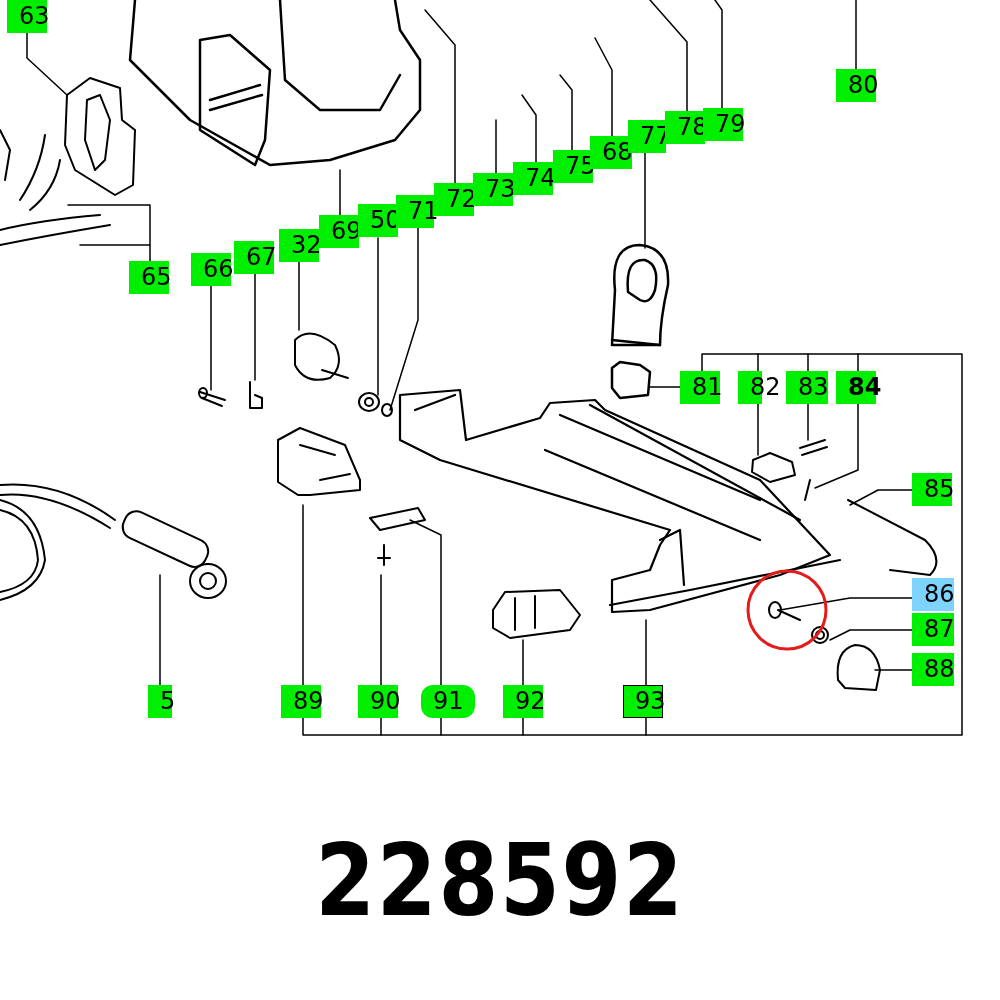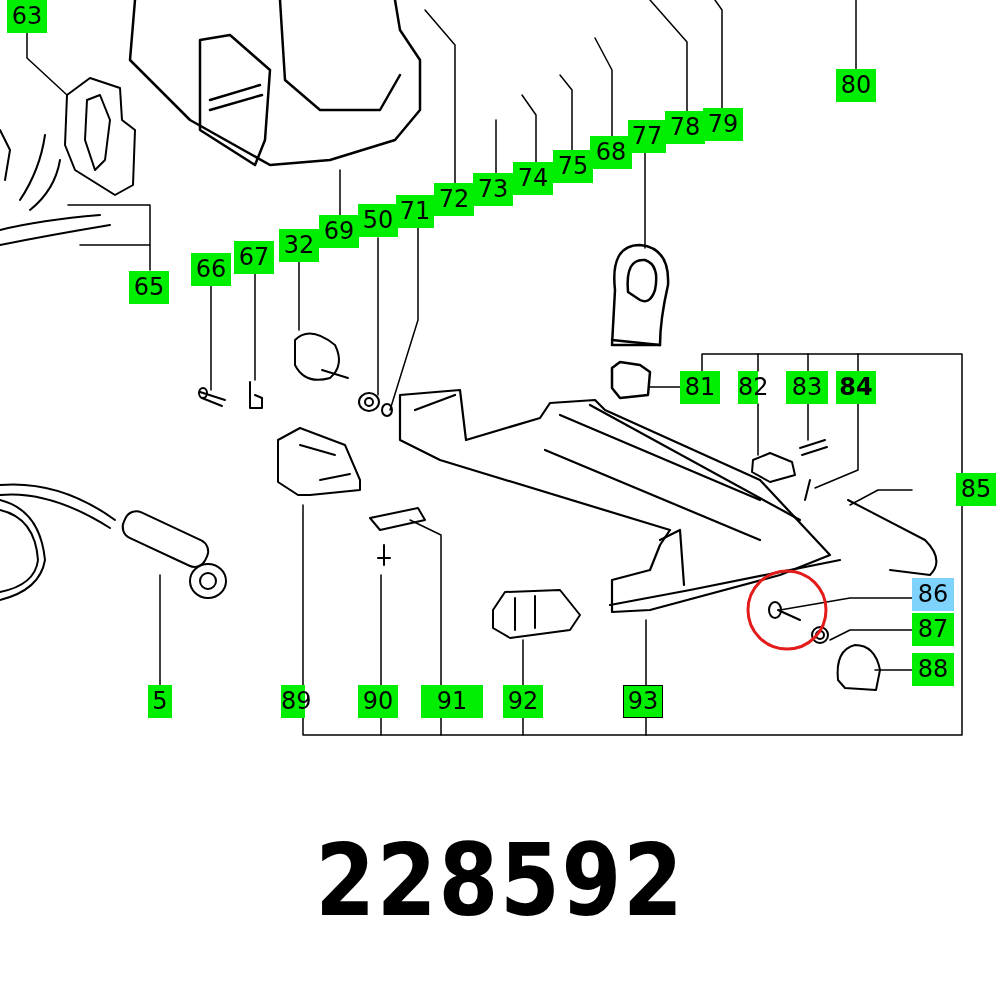--- a/index.html
+++ b/index.html
@@ -1,21 +1,21 @@
 <!DOCTYPE html>
 <html><head>
 <meta charset="utf-8">
 <style>
   html, body { margin: 0; padding: 0; background: #ffffff; }
   body { width: 1000px; height: 1000px; position: relative; overflow: hidden;
          font-family: "DejaVu Sans", sans-serif; }
   #diagram { position: absolute; left: 0; top: 0; width: 1000px; height: 1000px; }
   .callout { position: absolute; height: 33px; background: #00ee00; color: #000;
              font-family: "DejaVu Sans", sans-serif; font-size: 24px; line-height: 33px;
-             text-align: center; padding: 0 0; box-sizing: border-box; cursor: pointer; }
+             text-align: center; padding: 0 12px; box-sizing: border-box; cursor: pointer; }
   .callout.highlight { background: #7dd3fc; }
   .callout.boxed { outline: 1.5px solid #000; outline-offset: -1px; }
   .part-number { position: absolute; left: 0; top: 822px; width: 1000px; text-align: center;
                  font-family: "DejaVu Sans", sans-serif; font-size: 100px; font-weight: bold;
                  letter-spacing: 2px; color: #000; transform: scaleX(0.86); }
 </style>
 </head>
 <body>
 
 <svg id="diagram" viewBox="0 0 1000 1000" xmlns="http://www.w3.org/2000/svg">
@@ -129,45 +129,45 @@
       <ellipse cx="820" cy="635" rx="4" ry="4"></ellipse>
       <path d="M838 680 Q835 650 855 645 Q875 645 880 670 L876 690 L845 688 Z"></path>
     </g>
 
     <circle cx="787" cy="610" r="39" stroke="#e31b1b" stroke-width="3"></circle>
   </g>
 </svg>
 
 <div id="callouts">
     <div class="callout" style="left: 7px; top: 0px; width: 40px;">63</div>
-    <div class="callout" style="left: 129px; top: 271px; width: 40px;">65</div>
+    <div class="callout" style="left: 129px; top: 261px; width: 40px;">65</div>
     <div class="callout" style="left: 191px; top: 253px; width: 40px;">66</div>
     <div class="callout" style="left: 234px; top: 241px; width: 40px;">67</div>
     <div class="callout" style="left: 279px; top: 229px; width: 40px;">32</div>
     <div class="callout" style="left: 319px; top: 215px; width: 40px;">69</div>
     <div class="callout" style="left: 358px; top: 204px; width: 40px;">50</div>
     <div class="callout" style="left: 396px; top: 195px; width: 38px;">71</div>
     <div class="callout" style="left: 434px; top: 183px; width: 40px;">72</div>
     <div class="callout" style="left: 473px; top: 173px; width: 40px;">73</div>
     <div class="callout" style="left: 513px; top: 162px; width: 40px;">74</div>
     <div class="callout" style="left: 553px; top: 150px; width: 40px;">75</div>
     <div class="callout" style="left: 590px; top: 136px; width: 42px;">68</div>
     <div class="callout" style="left: 628px; top: 120px; width: 38px;">77</div>
     <div class="callout" style="left: 665px; top: 111px; width: 40px;">78</div>
     <div class="callout" style="left: 703px; top: 108px; width: 40px;">79</div>
     <div class="callout" style="left: 836px; top: 69px; width: 40px;">80</div>
     <div class="callout" style="left: 680px; top: 371px; width: 40px;">81</div>
     <div class="callout" style="left: 738px; top: 371px; width: 20px;">82</div>
     <div class="callout" style="left: 786px; top: 371px; width: 42px;">83</div>
     <div class="callout" style="left: 836px; top: 371px; width: 40px; font-weight: bold;">84</div>
-    <div class="callout" style="left: 912px; top: 473px; width: 40px; margin-left: 44px;">85</div>
+    <div class="callout" style="left: 912px; top: 473px; width: 40px;">85</div>
     <div class="callout highlight" style="left: 912px; top: 578px; width: 42px;">86</div>
     <div class="callout" style="left: 912px; top: 613px; width: 42px;">87</div>
     <div class="callout" style="left: 912px; top: 653px; width: 42px;">88</div>
     <div class="callout" style="left: 148px; top: 685px; width: 24px;">5</div>
-    <div class="callout" style="left: 281px; top: 685px; width: 24px;">89</div>
+    <div class="callout" style="left: 281px; top: 685px; width: 40px;">89</div>
     <div class="callout" style="left: 358px; top: 685px; width: 40px;">90</div>
-    <div class="callout" style="left: 421px; top: 685px; width: 62px;">91</div>
+    <div class="callout" style="left: 421px; top: 685px; width: 54px; border-radius: 12px;">91</div>
     <div class="callout" style="left: 503px; top: 685px; width: 40px;">92</div>
     <div class="callout boxed" style="left: 623px; top: 685px; width: 40px;">93</div>
   </div>
 
 <div class="part-number">228592</div>
 
 </body></html>

